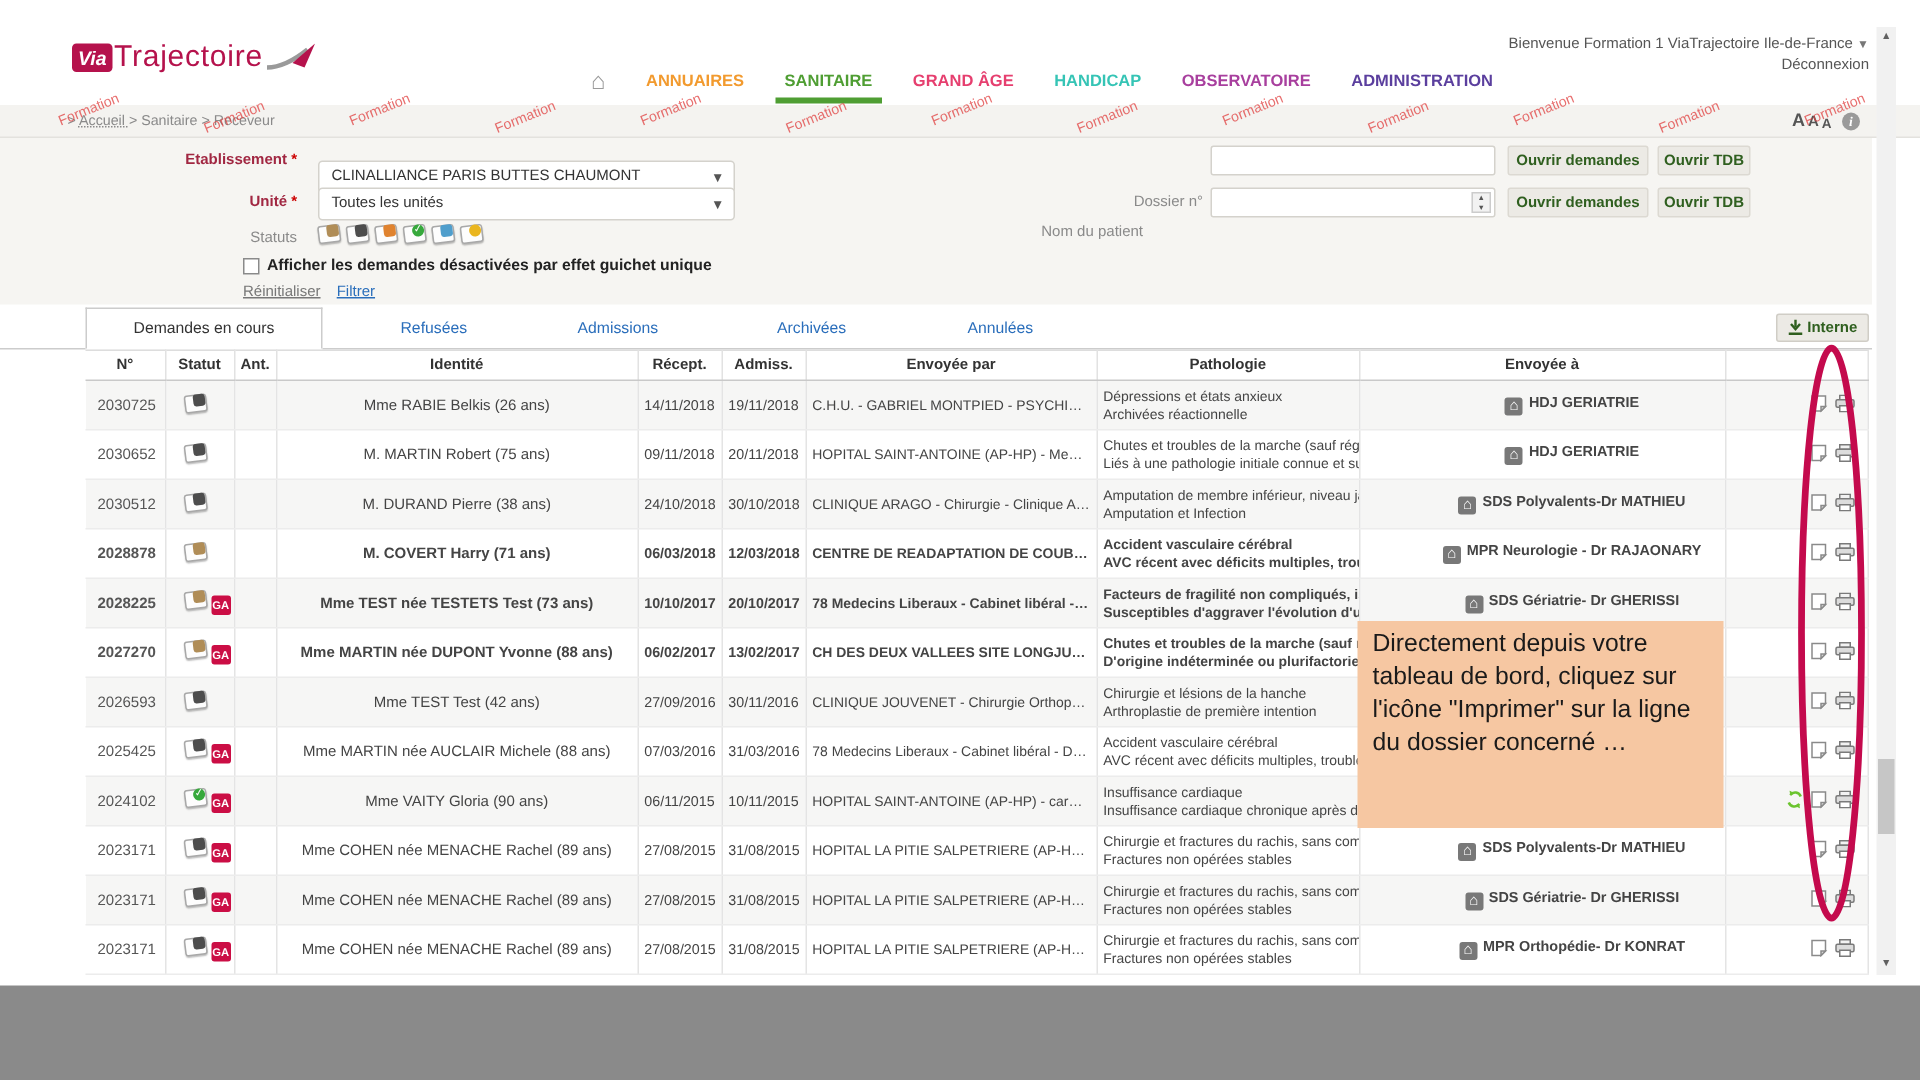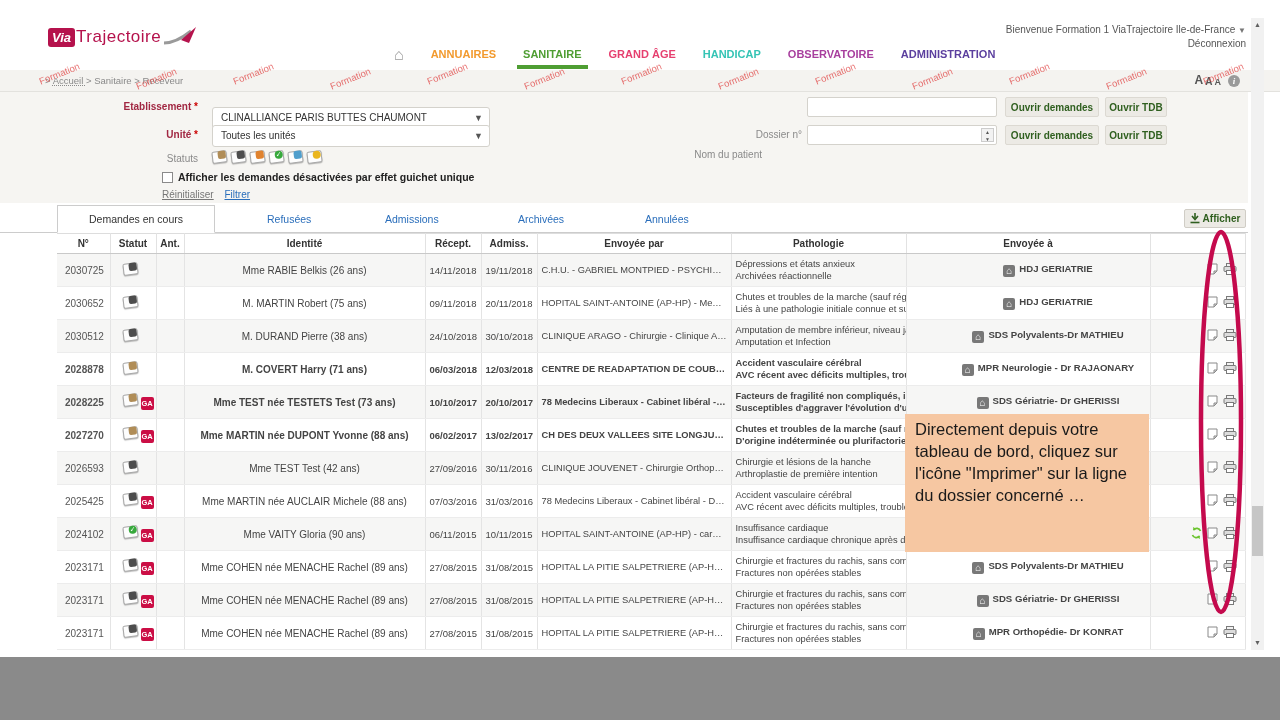--- a/index.html
+++ b/index.html
@@ -5,21 +5,21 @@
   * { box-sizing: border-box; }
   html,body { margin:0; padding:0; width:1280px; height:720px; background:#8a8a8a;
     font-family:"Liberation Sans", sans-serif; overflow:hidden; }
   .page { position:absolute; left:0; top:0; width:1280px; height:657px; background:#fff; overflow:hidden; }
 
   
   .app-header { position:absolute; left:0; top:0; width:100%; height:70px; background:#fff; }
   .logo { position:absolute; left:48px; top:27px; display:flex; align-items:center; cursor:pointer; }
   .logo .via { background:#b5124c; color:#fff; font-weight:700; font-style:italic; font-size:13px;
     padding:2px 4px; border-radius:3px; }
-  .logo .traj { color:#b5124c; font-size:17px; margin-left:1px; letter-spacing:0.5px; }
+  .logo .traj { color:#b5124c; font-size:20px; margin-left:1px; letter-spacing:0.5px; }
   .logo svg { margin-left:2px; }
   .main-nav { position:absolute; left:394px; top:48px; display:flex; gap:27px; align-items:center;
     font-size:11px; font-weight:700; }
   .home-glyph { color:#9a9a9a; font-size:16px; line-height:11px; }
   .nav-item { position:relative; cursor:pointer; white-space:nowrap; }
   .nav-item.active::after { content:""; position:absolute; left:-6px; right:-6px; bottom:-9px; height:4px; background:#4f9e33; }
   .welcome-block { position:absolute; right:34px; top:24px; text-align:right; font-size:10px; color:#555; }
   .welcome-line { cursor:pointer; }
   .welcome-caret { color:#777; font-size:8px; }
   .logout { margin-top:3px; cursor:pointer; color:#555; }
@@ -196,21 +196,21 @@
       <span class="tab-plain" style="left: 385px;">Admissions</span>
       <span class="tab-plain" style="left: 518px;">Archivées</span>
       <span class="tab-plain" style="left: 645px;">Annulées</span>
     </div>
   <div class="export-btn">
     <svg width="10" height="11" viewBox="0 0 10 11">
       <path d="M5 0 v5" stroke="#2f5f1f" stroke-width="1.6"></path>
       <path d="M2 3 L5 6.5 L8 3" fill="none" stroke="#2f5f1f" stroke-width="1.6"></path>
       <path d="M0.5 9.5 h9" stroke="#2f5f1f" stroke-width="1.6"></path>
     </svg>
-    <span>Afficher</span>
+    <span>Interne</span>
   </div>
 
   <table class="grid">
     <colgroup>
       <col style="width:53px">
         <col style="width:46px">
         <col style="width:28px">
         <col style="width:241px">
       <col style="width:56px">
         <col style="width:56px">

